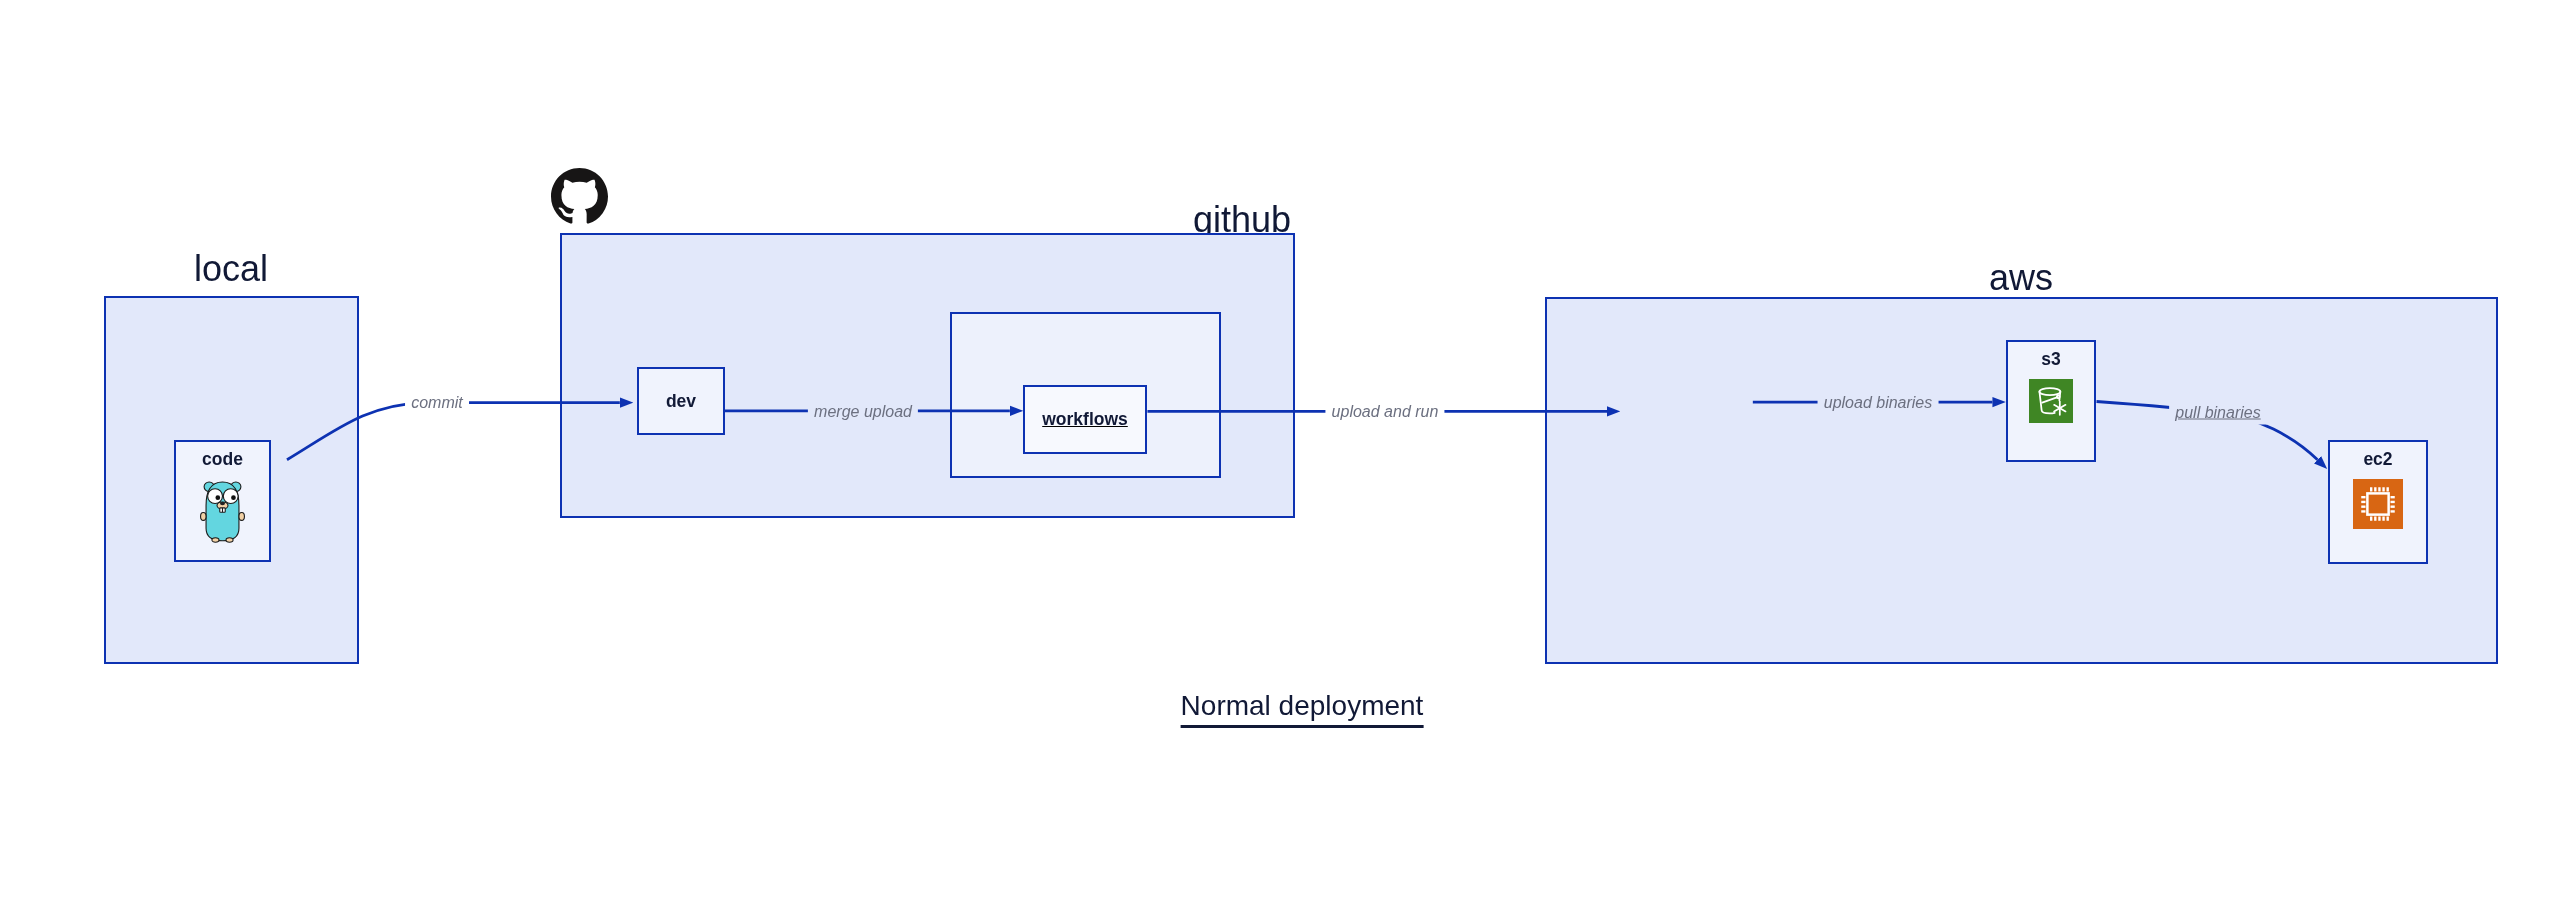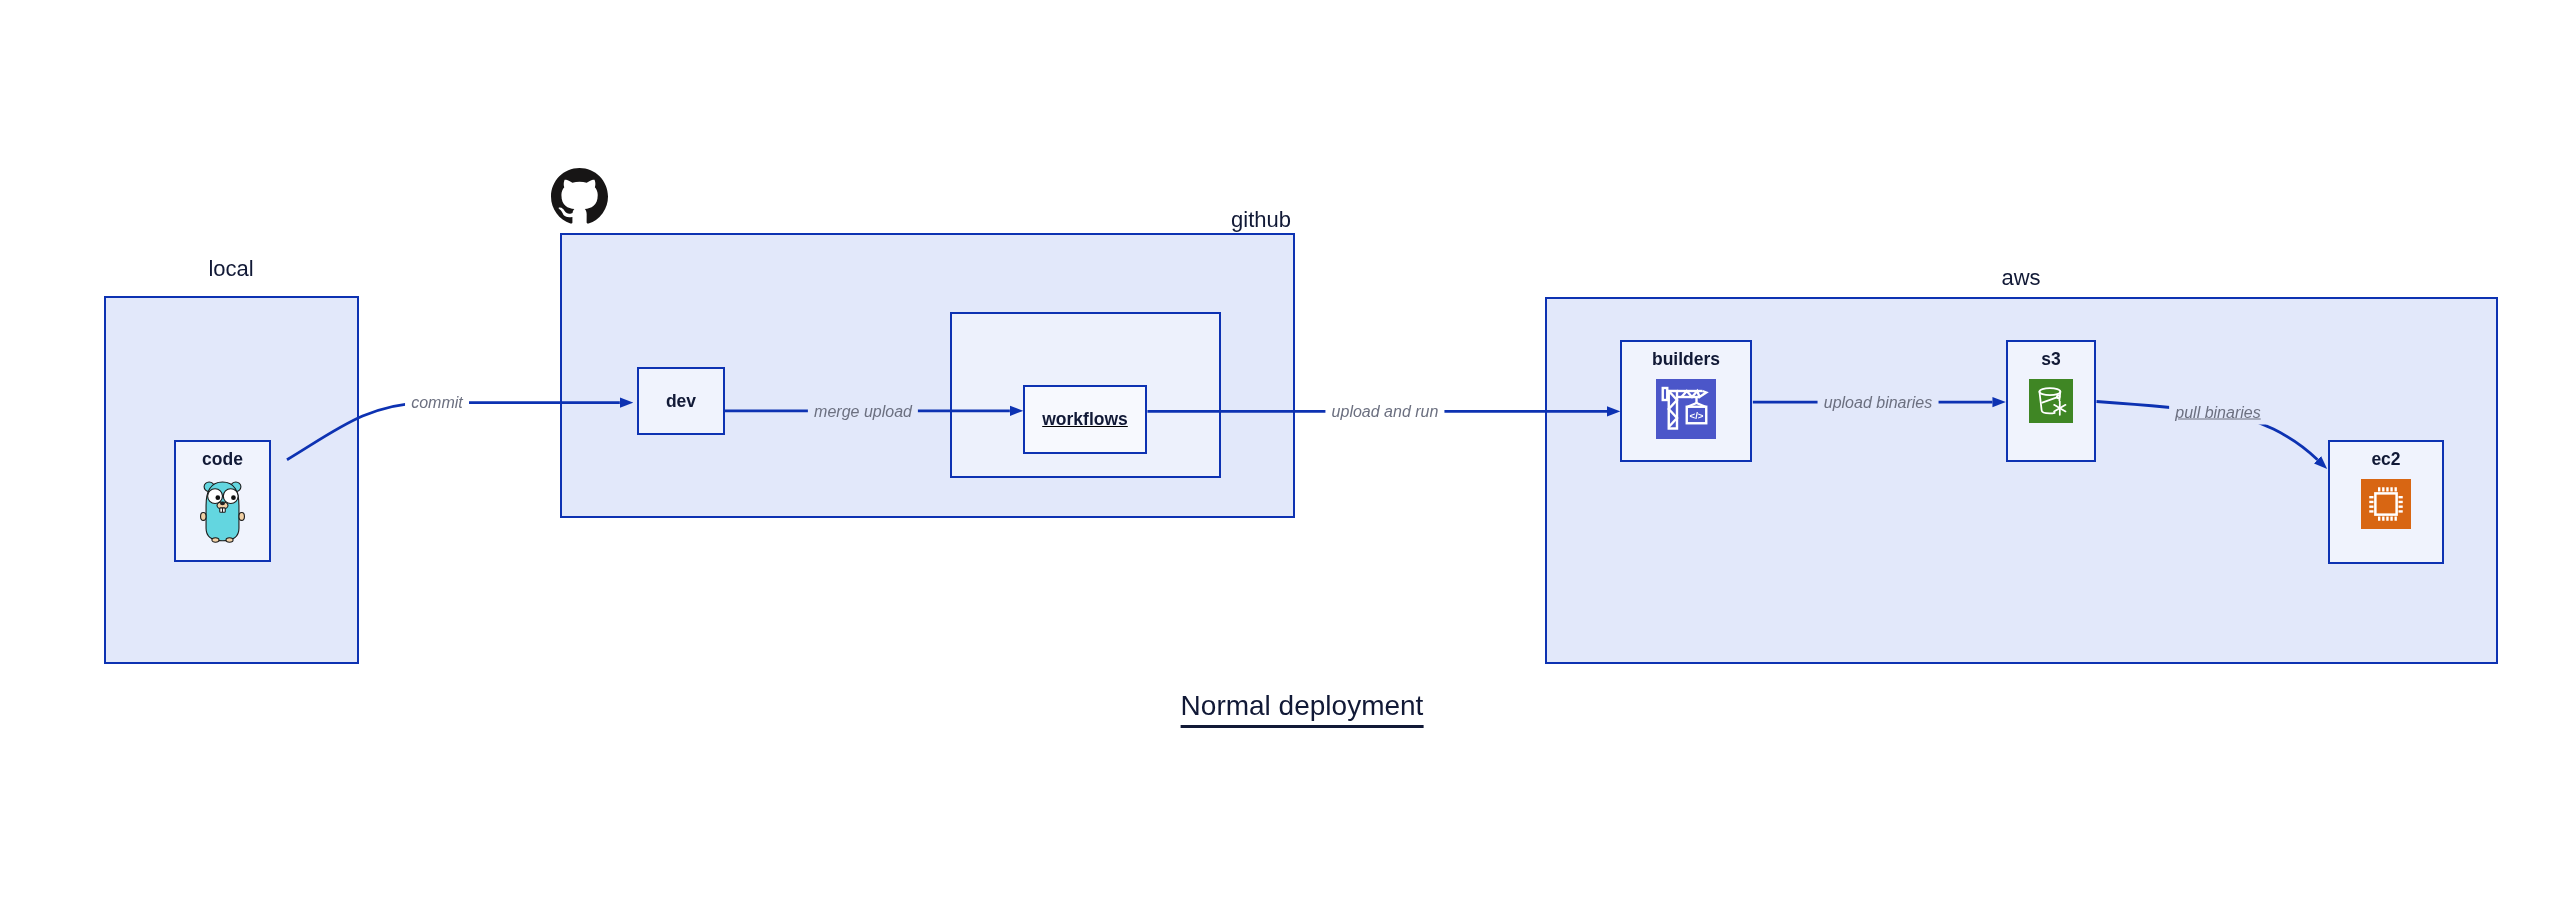--- a/index.html
+++ b/index.html
@@ -7,21 +7,21 @@
   #canvas{position:relative;width:2604px;height:902px;background:var(--c-canvas-bg,#fff);overflow:hidden;}
 
   .abs{position:absolute;}
   .box{position:absolute;border:2.6px solid var(--c-accent);box-sizing:border-box;}
   .container-box{background:var(--c-container-fill);}
   .master-box{background:var(--c-master-fill);}
   .node-box{background:var(--c-node-fill);display:flex;flex-direction:column;align-items:center;}
   .inner-node-box{background:var(--c-inner-node-fill);}
   .center-label{justify-content:center;}
 
-  .container-label{position:absolute;font-size:22px;line-height:31px;color:var(--c-label-text);white-space:nowrap;}
+  .container-label{position:absolute;font-size:36px;line-height:31px;color:var(--c-label-text);white-space:nowrap;}
   .centered{transform:translateX(-50%);}
   .node-label{font-size:17.5px;font-weight:bold;color:var(--c-label-text);white-space:nowrap;}
   .node-pad{padding-top:7.2px;gap:9.3px;}
 
   .edge-label{position:absolute;transform:translate(-50%,-50%);font-size:16px;font-style:italic;
     color:var(--c-edge-label-text);white-space:nowrap;padding:1px 6.2px;line-height:23px;}
   .bg-white{background:var(--c-canvas-bg);}
   .bg-container{background:var(--c-container-fill);}
 
   .title{position:absolute;transform:translateX(-50%);font-size:28px;color:var(--c-label-text);
@@ -95,57 +95,39 @@
   </div>
 
   <div class="box node-box center-label" style="left:637px;top:367px;width:88px;height:68px;">
     <span class="node-label">dev</span>
   </div>
 
   <div class="box node-box inner-node-box center-label" style="left:1023px;top:385px;width:124px;height:69px;text-decoration:underline;">
     <span class="node-label">workflows</span>
   </div>
 
-  <div class="box node-box node-pad" style="left:1620px;top:340px;width:132px;height:122px;">
-    <span class="node-label">builders</span>
-    <svg class="icon-tile" width="60" height="60" viewBox="0 0 40 40">
-      <rect width="40" height="40" fill="var(--c-codebuild-icon-bg)"></rect>
-      <g stroke="#ffffff" fill="none" stroke-width="1.6">
-        <rect x="4.5" y="6" width="3" height="8"></rect>
-        <path d="M8.5 8 H14 V33 H8.5 Z"></path>
-        <path d="M8.5 8 L14 14 L8.5 20 L14 26 L8.5 32"></path>
-        <path d="M14 8 H31"></path>
-        <path d="M14 12 H29"></path>
-        <path d="M17 12 L20.5 8 L24 12 L27.5 8 L29 12 L33.5 9 L31 8"></path>
-        <path d="M27 12 V16"></path>
-        <path d="M27 16 L21 18.5 M27 16 L33 18.5"></path>
-        <rect x="20.5" y="18.5" width="13" height="11"></rect>
-      </g>
-      <text x="27" y="26.6" text-anchor="middle" font-size="6.5" font-weight="bold" fill="#ffffff" font-family="Liberation Sans, sans-serif">&lt;/&gt;</text>
-    </svg>
-  </div>
 
   <div class="box node-box node-pad" style="left:2006px;top:340px;width:90px;height:122px;">
     <span class="node-label">s3</span>
     <svg class="icon-tile" width="44" height="44" viewBox="0 0 40 40">
       <rect width="40" height="40" fill="var(--c-glacier-icon-bg)"></rect>
       <g stroke="#ffffff" fill="none" stroke-width="1.6" stroke-linecap="round">
         <ellipse cx="19" cy="11.5" rx="9.5" ry="3.2"></ellipse>
         <path d="M9.5 11.5 L11.5 28.5 C11.5 30.2 15 31.3 19 31.3 C20.6 31.3 22.1 31.1 23.4 30.8"></path>
         <path d="M28.5 11.5 L27.6 19.5"></path>
         <path d="M12 21.5 L26 16.5"></path>
         <circle cx="26.6" cy="16.2" r="1.3"></circle>
         <path d="M28 20.5 V32.5"></path>
         <path d="M22.8 23.5 L33.2 29.5"></path>
         <path d="M33.2 23.5 L22.8 29.5"></path>
       </g>
     </svg>
   </div>
 
-  <div class="box node-box node-pad" style="left:2328px;top:440px;width:116px;height:124px;">
+  <div class="box node-box node-pad" style="left:2328px;top:440px;width:100px;height:124px;">
     <span class="node-label">ec2</span>
     <svg class="icon-tile" width="50" height="50" viewBox="0 0 40 40">
       <rect width="40" height="40" fill="var(--c-ec2-icon-bg)"></rect>
       <rect x="11.5" y="11.5" width="17" height="17" fill="none" stroke="#ffffff" stroke-width="2"></rect>
       <g fill="#ffffff">
         <rect x="13.6" y="6.6" width="1.9" height="3.4"></rect>
           <rect x="16.9" y="6.6" width="1.9" height="3.4"></rect>
           <rect x="20.2" y="6.6" width="1.9" height="3.4"></rect>
           <rect x="23.5" y="6.6" width="1.9" height="3.4"></rect>
           <rect x="26.8" y="6.6" width="1.9" height="3.4"></rect>

